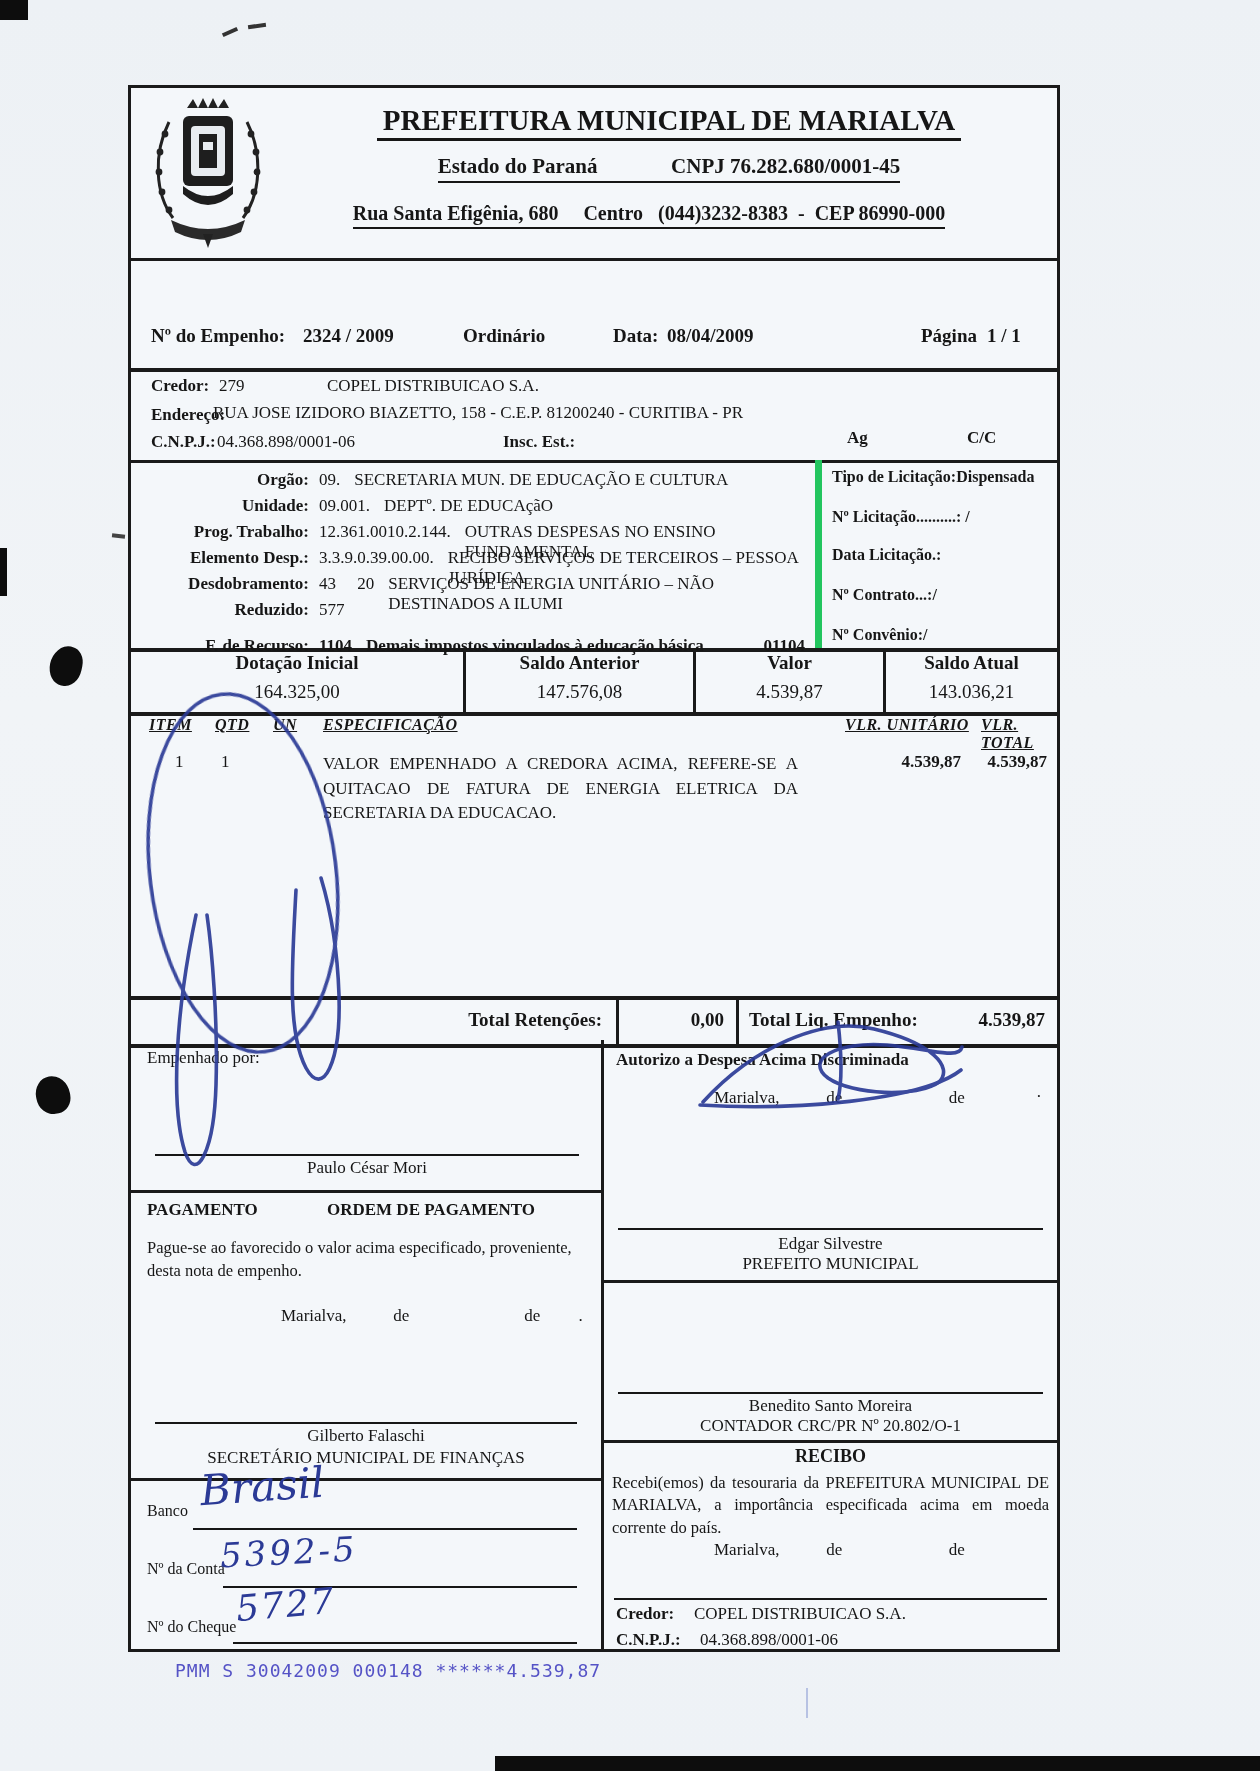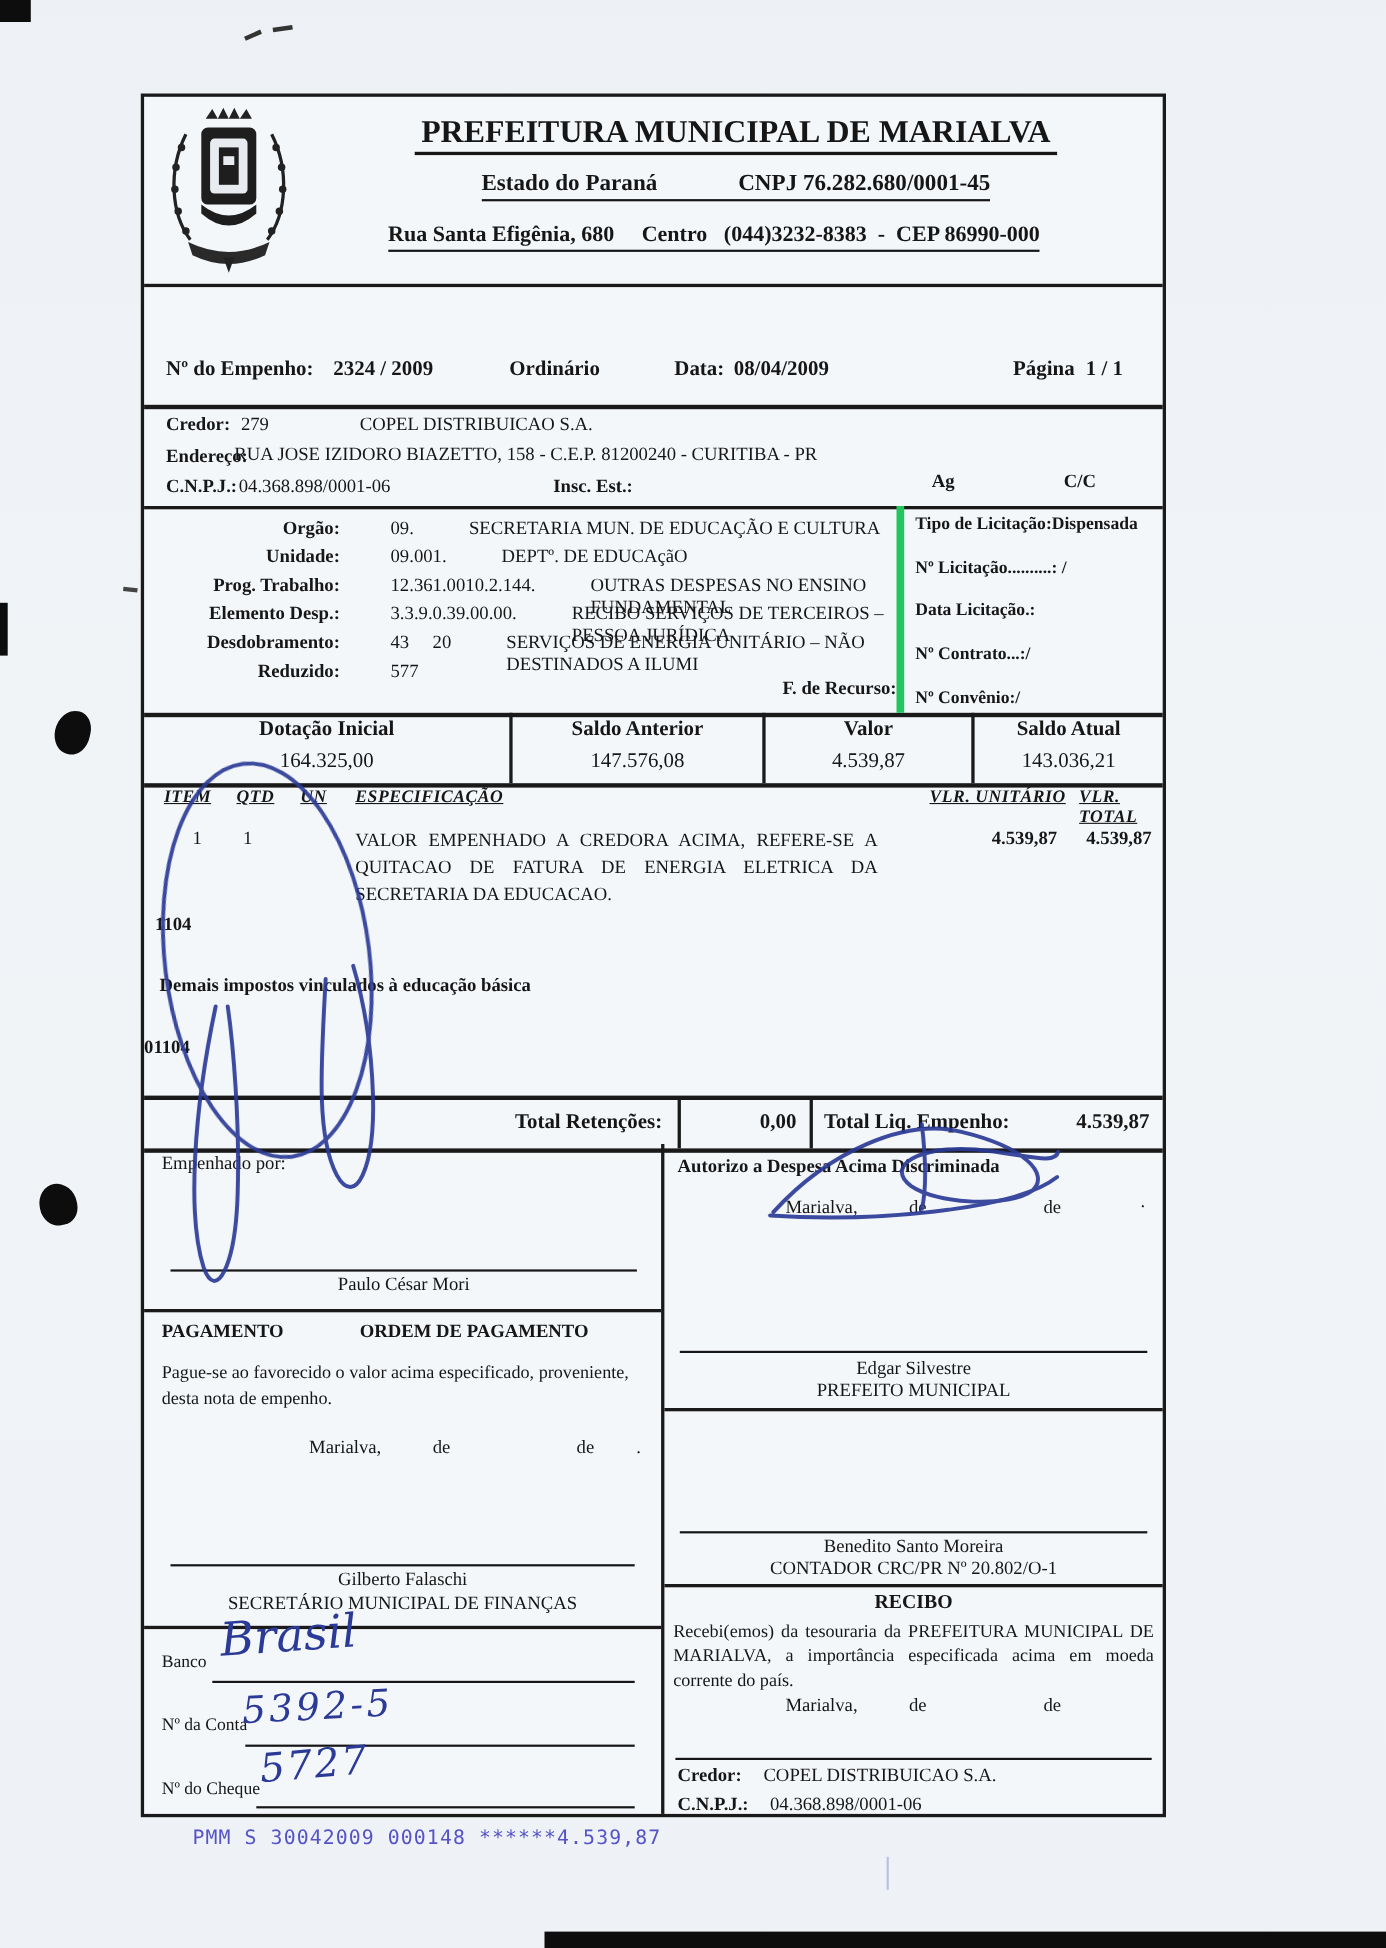--- a/index.html
+++ b/index.html
@@ -23,21 +23,21 @@
   .hdr-l3{font-size:20px;}
   
   .band{position:absolute;left:0;top:170px;right:0;height:47px;border-bottom:4px solid #1a1a1a;}
   .band-title{font-size:25px;letter-spacing:1px;word-spacing:14px;line-height:44px;}
   
   .emp{position:absolute;left:0;top:217px;right:0;height:63px;border-bottom:4px solid #1a1a1a;font-size:19px;padding-left:28px;}
   
   .cred{position:absolute;left:0;top:280px;right:0;height:92px;border-bottom:3px solid #1a1a1a;font-size:17px;}
   
   .clas{position:absolute;left:0;top:372px;right:0;height:188px;border-bottom:4px solid #1a1a1a;font-size:17px;}
-  .clas-row{position:absolute;left:0;width:684px;display:flex;gap:36px;}
+  .clas-row{position:absolute;left:0;width:684px;display:flex;}
   .clas-lbl{flex:0 0 178px;text-align:right;font-weight:bold;}
   .clas-code{margin-left:10px;white-space:pre;}
   .clas-desc{margin-left:14px;}
   .lic{position:absolute;left:684px;top:0;bottom:0;right:0;border-left:7px solid #22c55e;font-size:16px;}
   .lic div{position:absolute;left:10px;font-weight:bold;}
   
   .dot{position:absolute;left:0;top:560px;right:0;height:64px;border-bottom:4px solid #1a1a1a;font-size:19px;}
   .dot-c{position:absolute;top:0;bottom:0;}
   .dot-c .h{position:absolute;left:0;right:0;top:4px;text-align:center;font-weight:bold;}
   .dot-c .v{position:absolute;left:0;right:0;top:33px;text-align:center;}
@@ -157,21 +157,21 @@
       </div>
       <div class="clas-row" style="top:114px;">
         <span class="clas-lbl">Desdobramento:</span>
         <span class="clas-code">43     20</span>
         <span class="clas-desc">SERVIÇOS DE ENERGIA UNITÁRIO – NÃO DESTINADOS A ILUMI</span>
       </div>
       <div class="clas-row" style="top:140px;">
         <span class="clas-lbl">Reduzido:</span>
         <span class="clas-code">577</span>
       </div>
-      <div class="clas-row b" style="top:156px;flex-direction:column;">
+      <div class="clas-row b" style="top:176px;">
         <span class="clas-lbl">F. de Recurso:</span>
         <span class="clas-code">1104</span>
         <span class="clas-desc" style="flex:1;">Demais impostos vinculados à educação básica</span>
         <span style="margin-right:10px;">01104</span>
       </div>
       <div class="lic">
         <div style="top:8px;">Tipo de Licitação:Dispensada</div>
         <div style="top:48px;">Nº Licitação..........: /</div>
         <div style="top:86px;">Data Licitação.:</div>
         <div style="top:126px;">Nº Contrato...:/</div>

